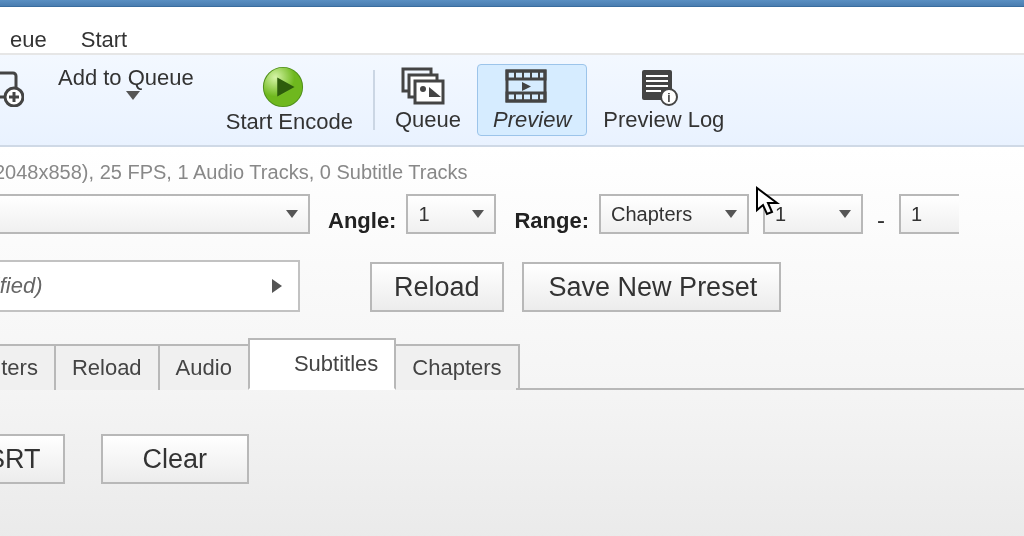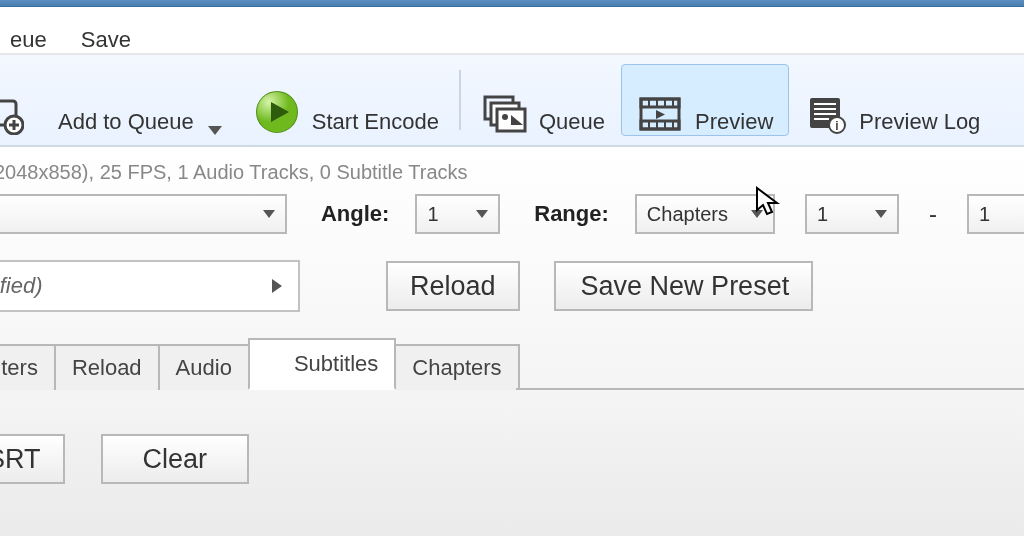--- a/index.html
+++ b/index.html
@@ -1,27 +1,27 @@
 <!DOCTYPE html>
 <html><head>
 <meta charset="utf-8">
 <style>
   html,body{margin:0;padding:0;width:1024px;height:536px;overflow:hidden;font-family:"Segoe UI",Arial,sans-serif;color:#333;background:#fff;}
   .window-top-border{height:6px;background:linear-gradient(#5a8fc2,#4a7db0);border-bottom:1px solid #3a6d9f;}
   .menubar{height:46px;display:flex;align-items:flex-end;padding:0 10px;font-size:22px;color:#333;border-bottom:2px solid #e6e6e6;}
   .menubar .mi{margin-right:34px;cursor:default;}
   .toolbar{height:90px;background:linear-gradient(#f3f8ff,#e9f2ff);border-bottom:2px solid #cfd9e6;display:flex;align-items:center;padding:0 6px;font-size:22px;}
-  .tb{display:flex;align-items:flex-end;height:70px;padding:0 16px;border-radius:4px;}
-  .tb:hover,.tb.hover{background:#d6ecff;border:1px solid #9cc4ea;padding:0 15px;}
+  .tb{display:flex;align-items:center;height:70px;padding:0 16px;border-radius:4px;flex-direction:column;}
+  .tb:hover,.tb.hover{background:#d6ecff;border:1px solid #9cc4ea;padding:0 15px;font-style:italic;}
   .tb svg{margin-right:12px;}
   .sep{width:2px;height:60px;background:#cbd6e4;margin:0 4px;}
   .dd-caret{width:0;height:0;border-left:7px solid transparent;border-right:7px solid transparent;border-top:9px solid #555;margin-left:14px;}
   .content{padding:0 0 0 0;background:linear-gradient(#fff 0%,#f5f5f5 60%,#eaeaea 100%);height:394px;}
   .status-line{font-size:20px;color:#888;padding:14px 0 10px 0;margin-left:-6px;}
-  .row{display:flex;align-items:center;margin-bottom:26px;gap:16px;}
+  .row{display:flex;align-items:flex-end;margin-bottom:26px;}
   .lbl{font-size:22px;font-weight:600;color:#222;margin:0 10px 0 18px;}
   .combo{display:flex;align-items:center;justify-content:space-between;height:40px;border:2px solid #b8b8b8;background:linear-gradient(#fff,#f0f0f0);padding:0 10px;font-size:20px;color:#333;box-sizing:border-box;}
   .combo .chev{width:0;height:0;border-left:6px solid transparent;border-right:6px solid transparent;border-top:8px solid #555;margin-left:10px;}
   .btn{height:46px;border:2px solid #b8b8b8;background:linear-gradient(#fff,#ececec);padding:0 22px;font-size:27px;color:#333;display:flex;align-items:center;}
   .preset-box{display:flex;align-items:center;height:48px;border:2px solid #c2c2c2;background:#fff;padding:0 16px 0 10px;font-style:italic;color:#666;font-size:22px;width:330px;justify-content:space-between;margin-left:-60px;}
   .preset-box .tri{width:0;height:0;border-top:7px solid transparent;border-bottom:7px solid transparent;border-left:10px solid #555;}
   .tabs{display:flex;align-items:flex-end;margin-left:-40px;margin-top:8px;}
   .tab{border:2px solid #b8b8b8;border-bottom:none;padding:8px 16px;font-size:22px;color:#444;background:#f0f0f0;margin-right:-2px;height:28px;display:flex;align-items:center;}
   .tab.active{background:#fff;border-bottom:2px solid #fff;position:relative;z-index:2;height:32px;padding-left:44px;}
   .tab-strip{border-bottom:2px solid #b8b8b8;flex:1;height:44px;margin-left:-2px;}
@@ -29,21 +29,21 @@
   .dash{font-size:24px;margin:0 14px;}
   .cursor{position:absolute;left:755px;top:186px;pointer-events:none;}
 </style>
 </head>
 <body>
 
 <div class="window-top-border"></div>
 
 <div class="menubar">
   <span class="mi">eue</span>
-  <span class="mi">Save</span>
+  <span class="mi">Start</span>
 </div>
 
 <div class="toolbar">
   <div class="tb" style="margin-left:-40px;padding-right:6px;">
     <svg width="42" height="42" viewBox="0 0 42 42">
       <rect x="4" y="8" width="30" height="24" rx="3" fill="none" stroke="#444" stroke-width="3"></rect>
       <circle cx="32" cy="32" r="9" fill="#fff" stroke="#444" stroke-width="3"></circle>
       <line x1="32" y1="27" x2="32" y2="37" stroke="#444" stroke-width="3"></line>
       <line x1="27" y1="32" x2="37" y2="32" stroke="#444" stroke-width="3"></line>
     </svg>

